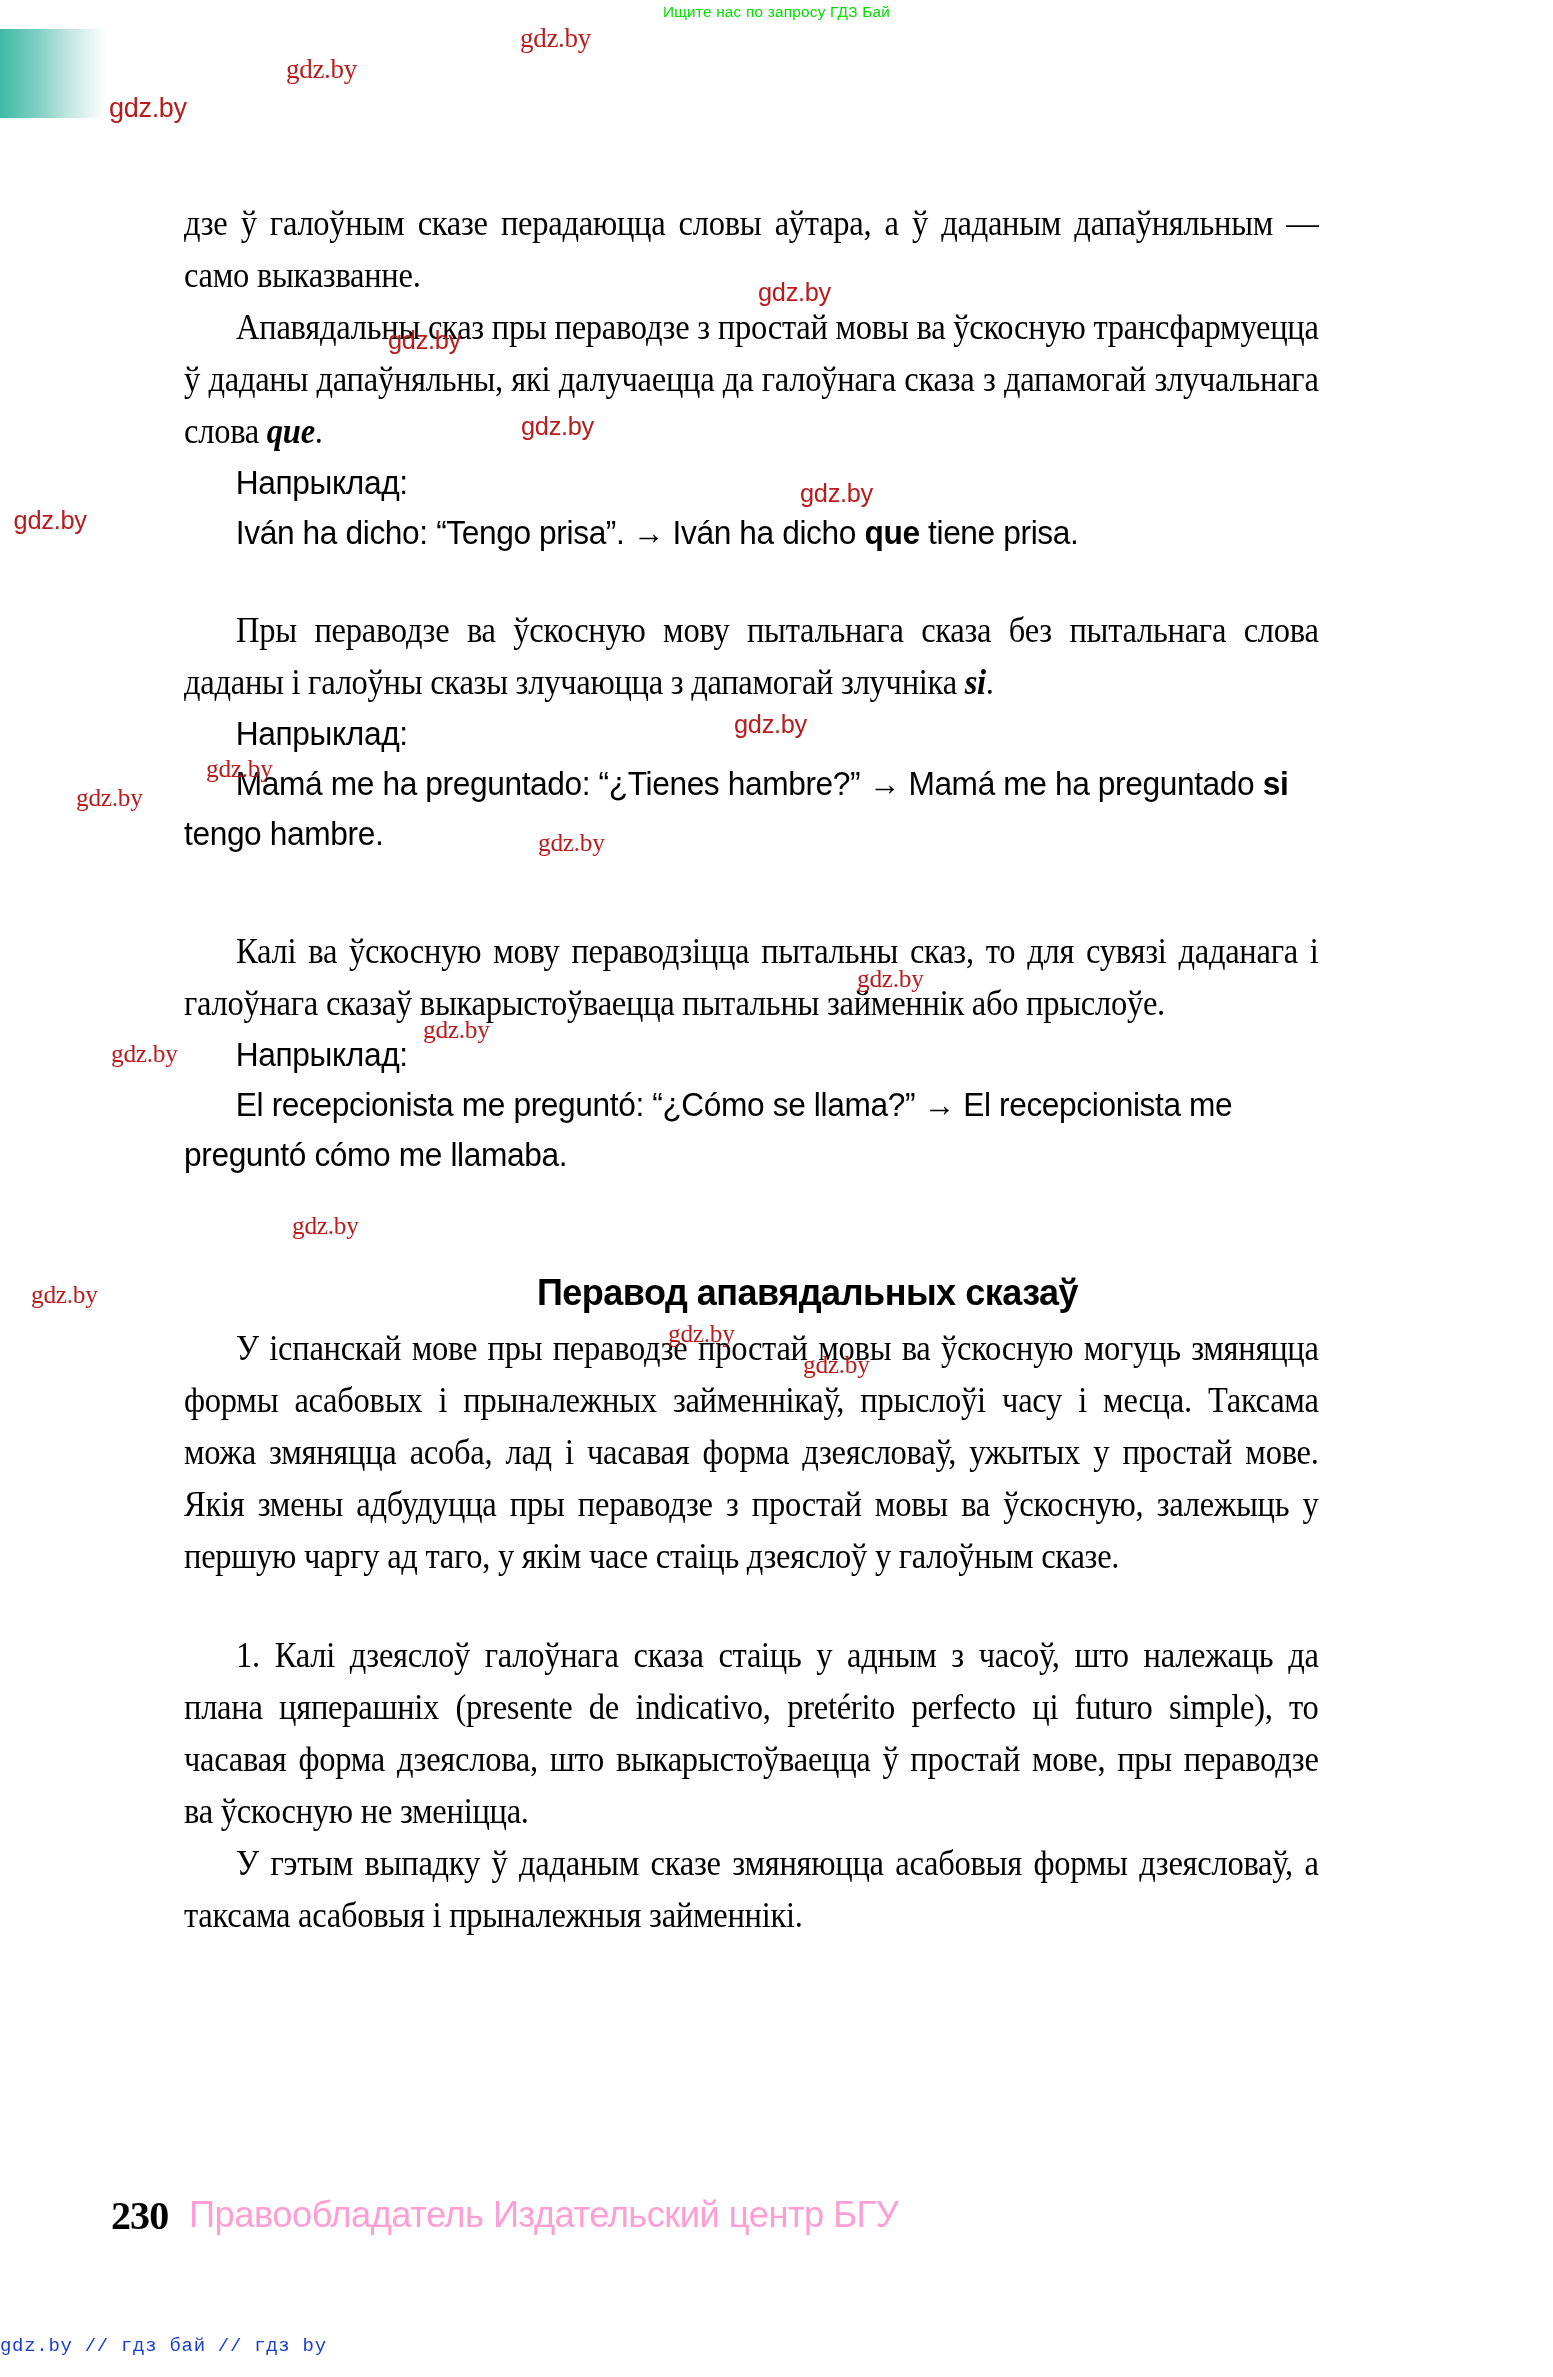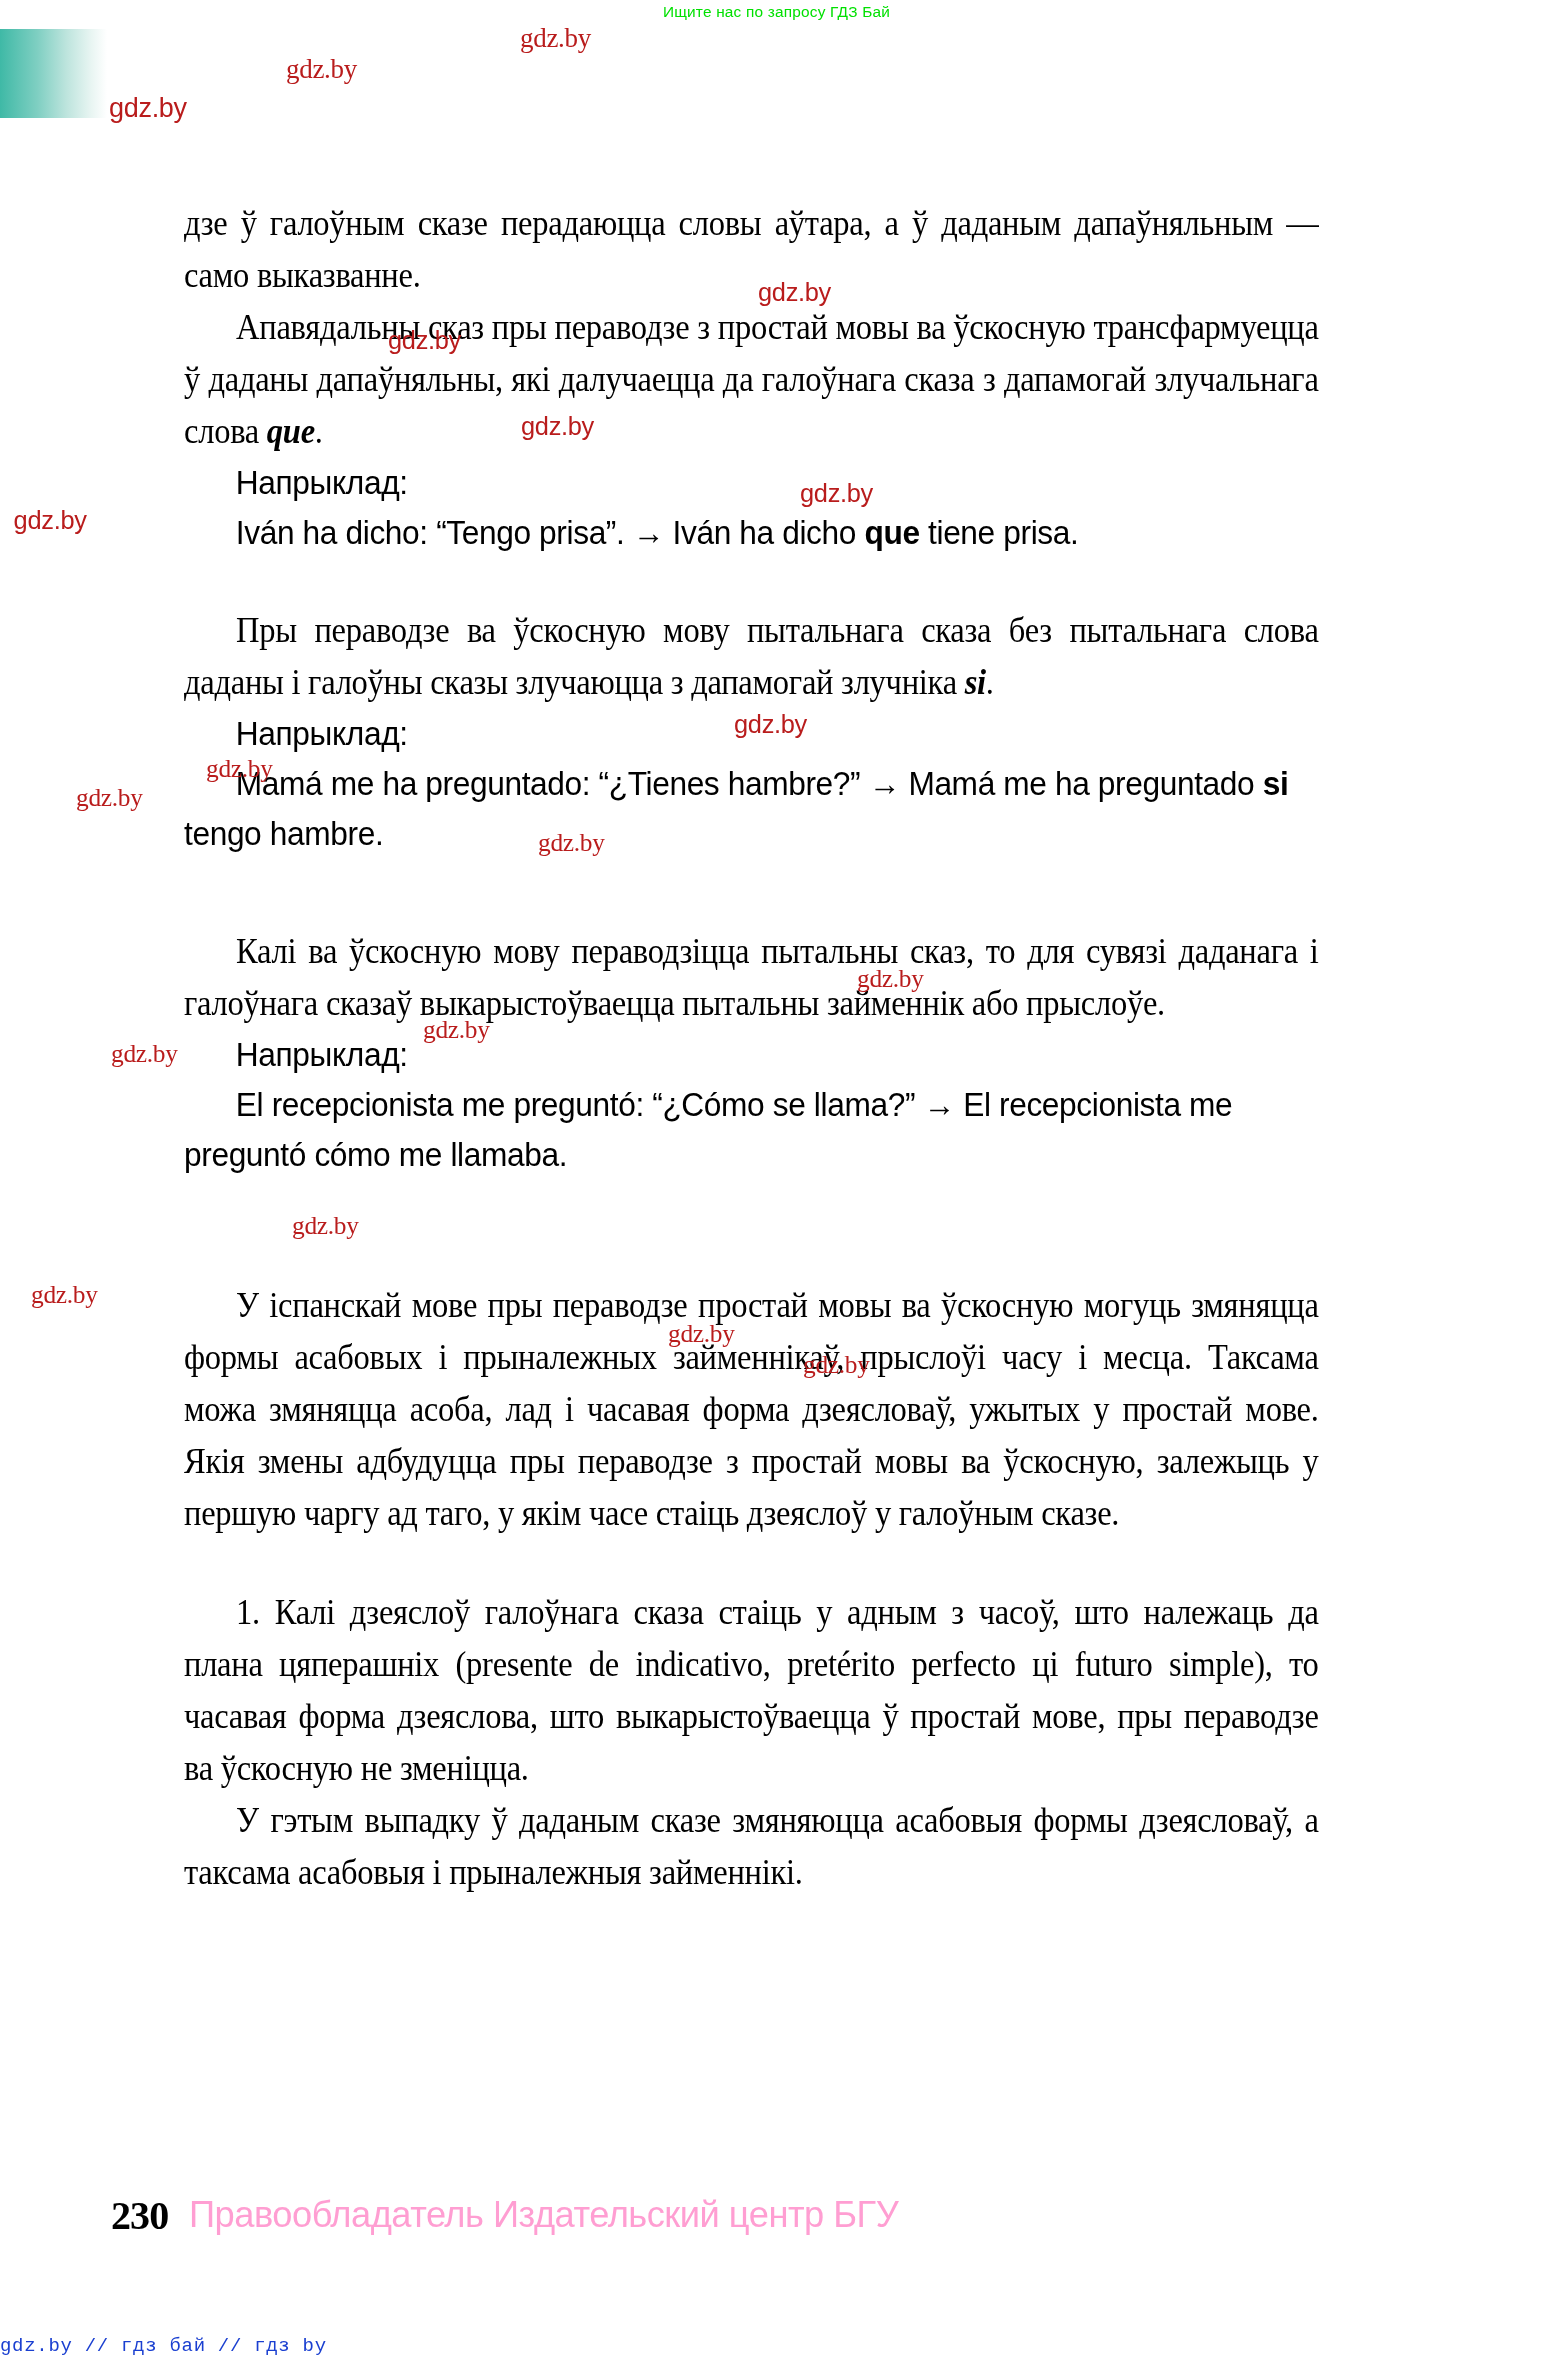--- a/index.html
+++ b/index.html
@@ -178,20 +178,21 @@
 
   <p class="para indent">Калі ва ўскосную мову пераводзіцца пытальны сказ, то для сувязі даданага і галоўнага сказаў выкарыстоўваецца пытальны займеннік або прыслоўе.</p>
 
   <p class="sans indent">Напрыклад:</p>
 
   <p class="sans indent">El recepcionista me preguntó: “¿Cómo se llama?” → El recepcionista me preguntó cómo me llamaba.</p>
 
   <div class="gap-xl"></div>
   <div class="gap-m"></div>
 
+  <h2 class="section-heading">Перавод апавядальных сказаў</h2>
 
   <div class="gap-s"></div>
 
   <p class="para indent">У іспанскай мове пры пераводзе простай мовы ва ўскосную могуць змяняцца формы асабовых і прыналежных займеннікаў, прыслоўі часу і месца. Таксама можа змяняцца асоба, лад і часавая форма дзеясловаў, ужытых у простай мове. Якія змены адбудуцца пры пераводзе з простай мовы ва ўскосную, залежыць у першую чаргу ад таго, у якім часе стаіць дзеяслоў у галоўным сказе.</p>
 
   <div class="gap-l"></div>
 
   <p class="para indent">1. Калі дзеяслоў галоўнага сказа стаіць у адным з часоў, што належаць да плана цяперашніх (presente de indicativo, pretérito perfecto ці futuro simple), то часавая форма дзеяслова, што выкарыстоўваецца ў простай мове, пры пераводзе ва ўскосную не зменіцца.</p>
 
   <p class="para indent">У гэтым выпадку ў даданым сказе змяняюцца асабовыя формы дзеясловаў, а таксама асабовыя і прыналежныя займеннікі.</p>

